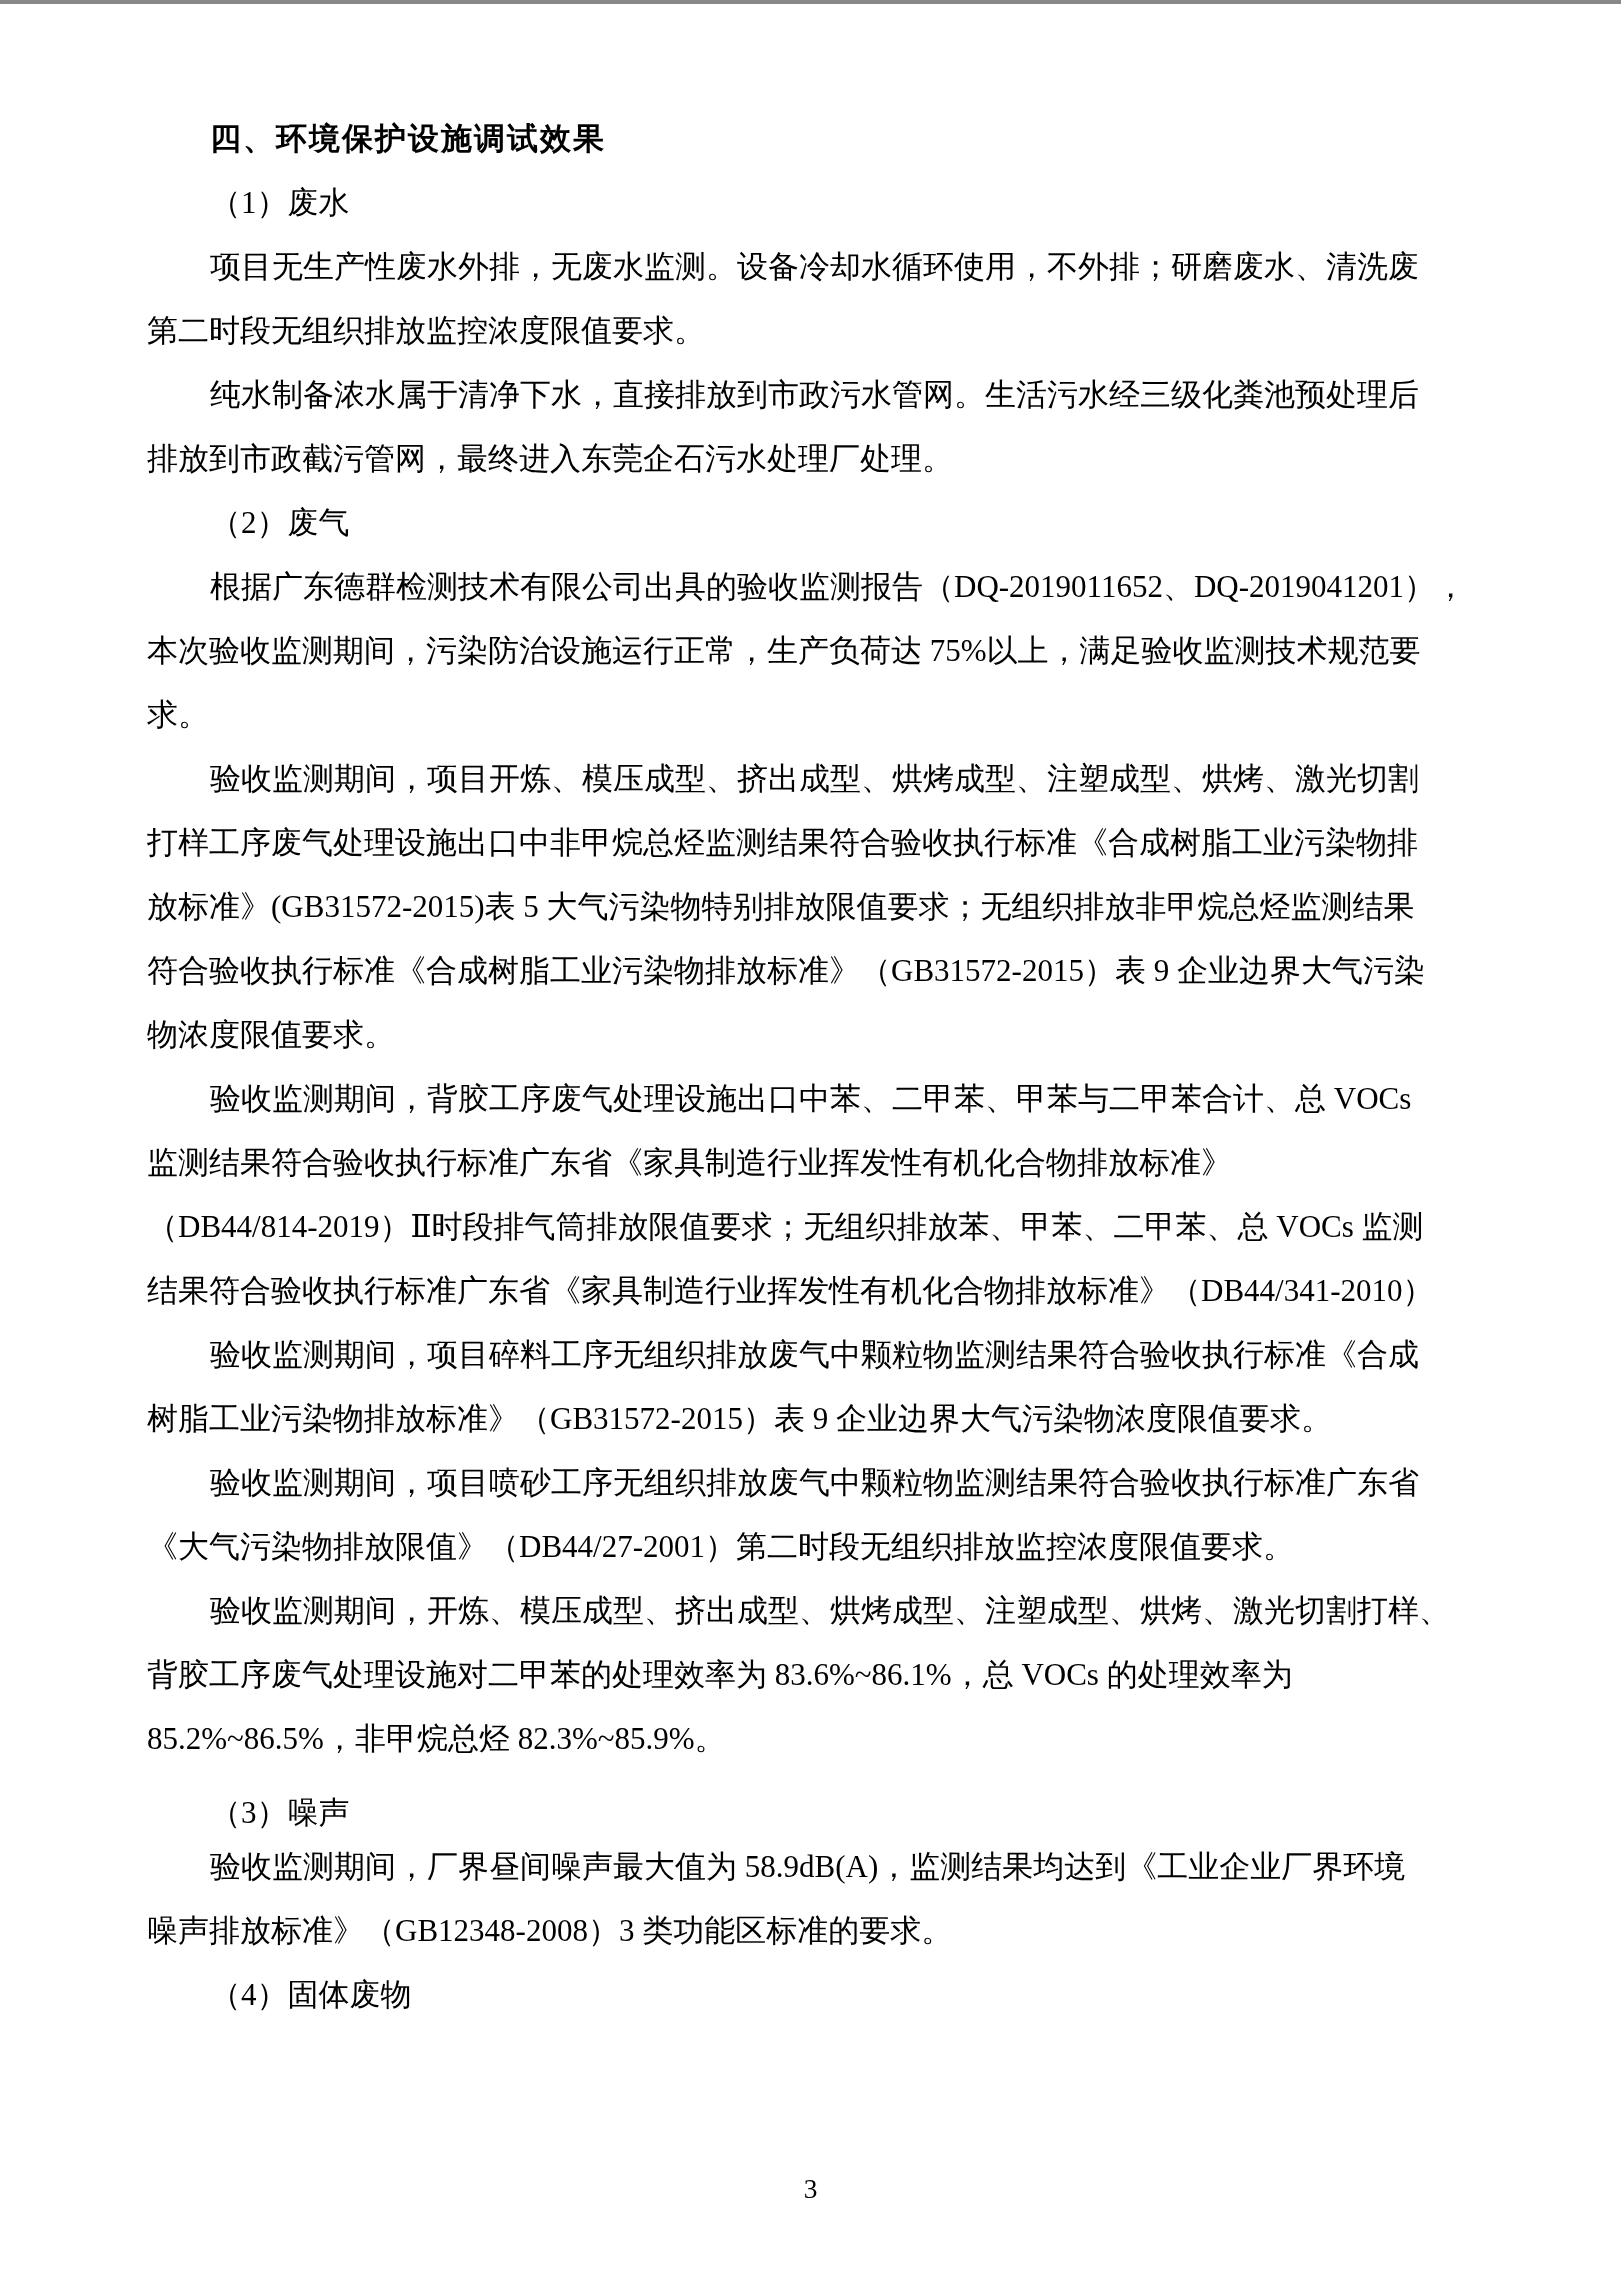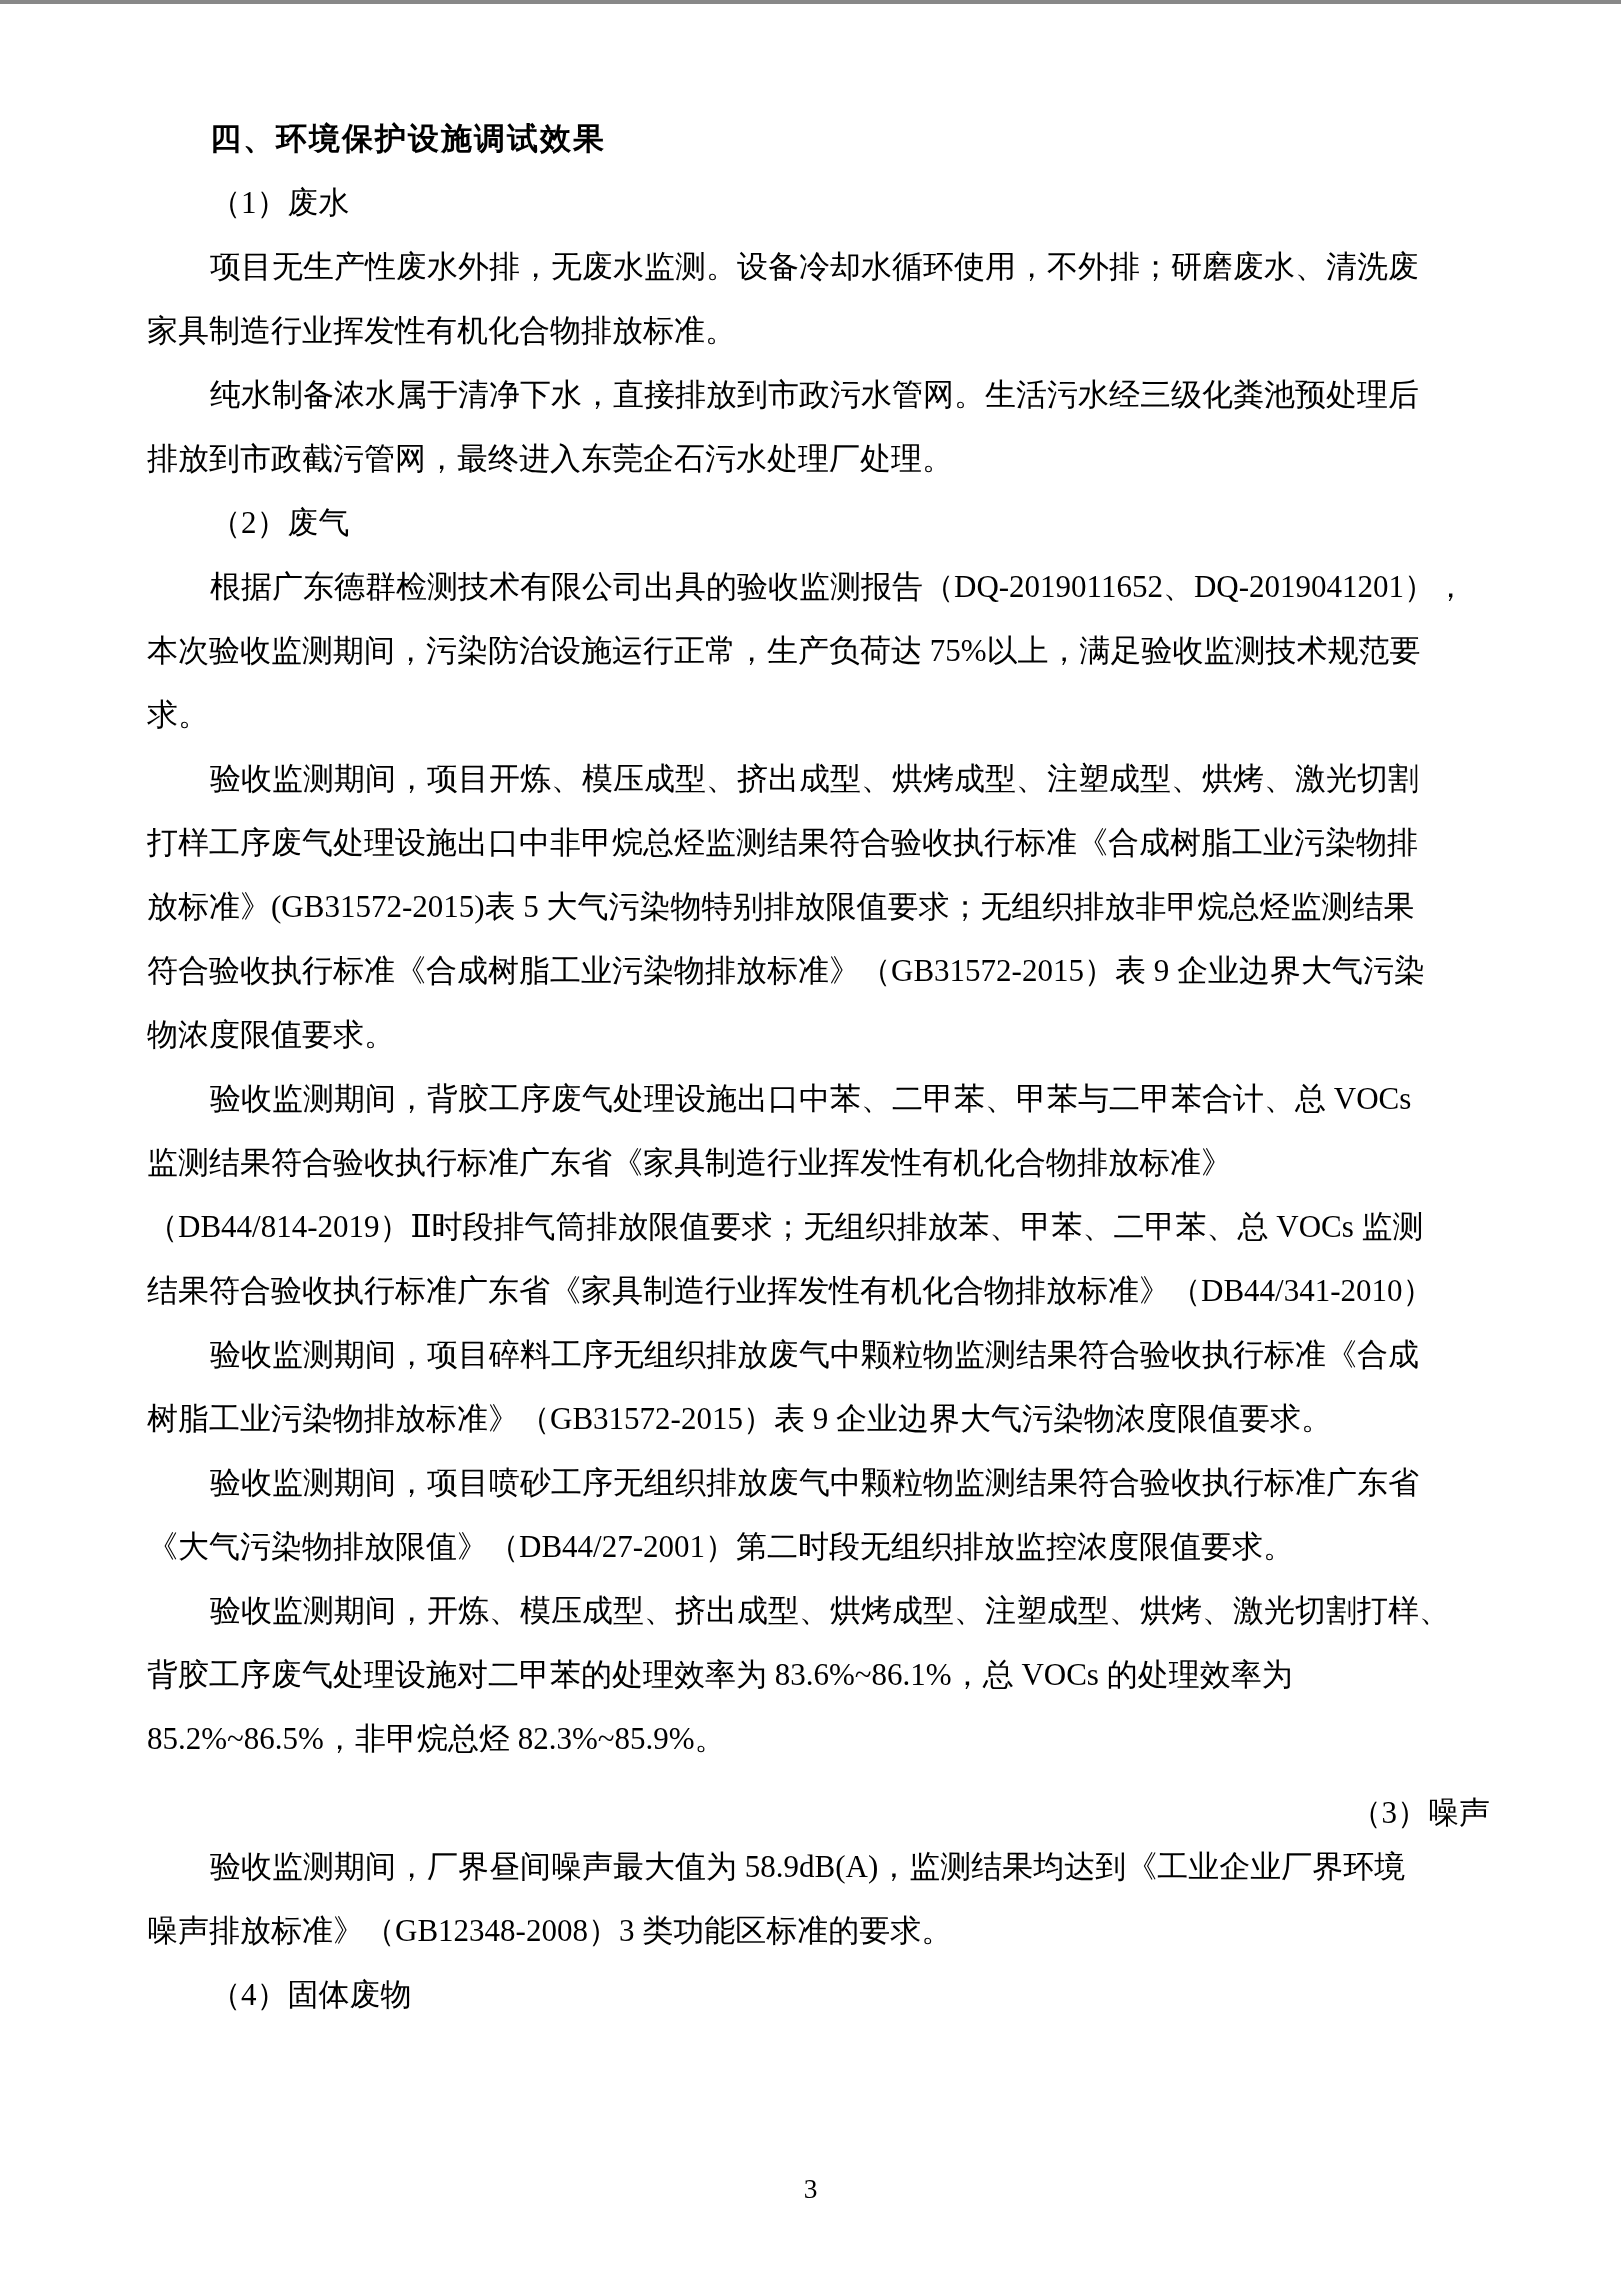--- a/index.html
+++ b/index.html
@@ -50,21 +50,21 @@
   }
 </style>
 </head>
 <body>
 
 <div class="page">
   <div class="doc">
       <div class="doc-line indent heading">四、环境保护设施调试效果</div>
       <div class="doc-line indent">（1）废水</div>
       <div class="doc-line indent">项目无生产性废水外排，无废水监测。设备冷却水循环使用，不外排；研磨废水、清洗废</div>
-      <div class="doc-line">家具制造行业挥发性有机化合物排放标准。</div>
+      <div class="doc-line">第二时段无组织排放监控浓度限值要求。</div>
       <div class="doc-line indent">纯水制备浓水属于清净下水，直接排放到市政污水管网。生活污水经三级化粪池预处理后</div>
       <div class="doc-line">排放到市政截污管网，最终进入东莞企石污水处理厂处理。</div>
       <div class="doc-line indent">（2）废气</div>
       <div class="doc-line indent">根据广东德群检测技术有限公司出具的验收监测报告（DQ-2019011652、DQ-2019041201），</div>
       <div class="doc-line">本次验收监测期间，污染防治设施运行正常，生产负荷达 75%以上，满足验收监测技术规范要</div>
       <div class="doc-line">求。</div>
       <div class="doc-line indent">验收监测期间，项目开炼、模压成型、挤出成型、烘烤成型、注塑成型、烘烤、激光切割</div>
       <div class="doc-line">打样工序废气处理设施出口中非甲烷总烃监测结果符合验收执行标准《合成树脂工业污染物排</div>
       <div class="doc-line">放标准》(GB31572-2015)表 5 大气污染物特别排放限值要求；无组织排放非甲烷总烃监测结果</div>
       <div class="doc-line">符合验收执行标准《合成树脂工业污染物排放标准》（GB31572-2015）表 9 企业边界大气污染</div>
@@ -73,20 +73,20 @@
       <div class="doc-line">监测结果符合验收执行标准广东省《家具制造行业挥发性有机化合物排放标准》</div>
       <div class="doc-line">（DB44/814-2019）Ⅱ时段排气筒排放限值要求；无组织排放苯、甲苯、二甲苯、总 VOCs 监测</div>
       <div class="doc-line">结果符合验收执行标准广东省《家具制造行业挥发性有机化合物排放标准》（DB44/341-2010）</div>
       <div class="doc-line indent">验收监测期间，项目碎料工序无组织排放废气中颗粒物监测结果符合验收执行标准《合成</div>
       <div class="doc-line">树脂工业污染物排放标准》（GB31572-2015）表 9 企业边界大气污染物浓度限值要求。</div>
       <div class="doc-line indent">验收监测期间，项目喷砂工序无组织排放废气中颗粒物监测结果符合验收执行标准广东省</div>
       <div class="doc-line">《大气污染物排放限值》（DB44/27-2001）第二时段无组织排放监控浓度限值要求。</div>
       <div class="doc-line indent">验收监测期间，开炼、模压成型、挤出成型、烘烤成型、注塑成型、烘烤、激光切割打样、</div>
       <div class="doc-line">背胶工序废气处理设施对二甲苯的处理效率为 83.6%~86.1%，总 VOCs 的处理效率为</div>
       <div class="doc-line">85.2%~86.5%，非甲烷总烃 82.3%~85.9%。</div>
-      <div class="doc-line indent" style="top: 9.8px; text-align: right;">（3）噪声</div>
+      <div class="doc-line indent" style="top: 9.8px;">（3）噪声</div>
       <div class="doc-line indent">验收监测期间，厂界昼间噪声最大值为 58.9dB(A)，监测结果均达到《工业企业厂界环境</div>
       <div class="doc-line">噪声排放标准》（GB12348-2008）3 类功能区标准的要求。</div>
       <div class="doc-line indent">（4）固体废物</div>
     </div>
   <div class="page-number">3</div>
 </div>
 
 
 </body></html>

